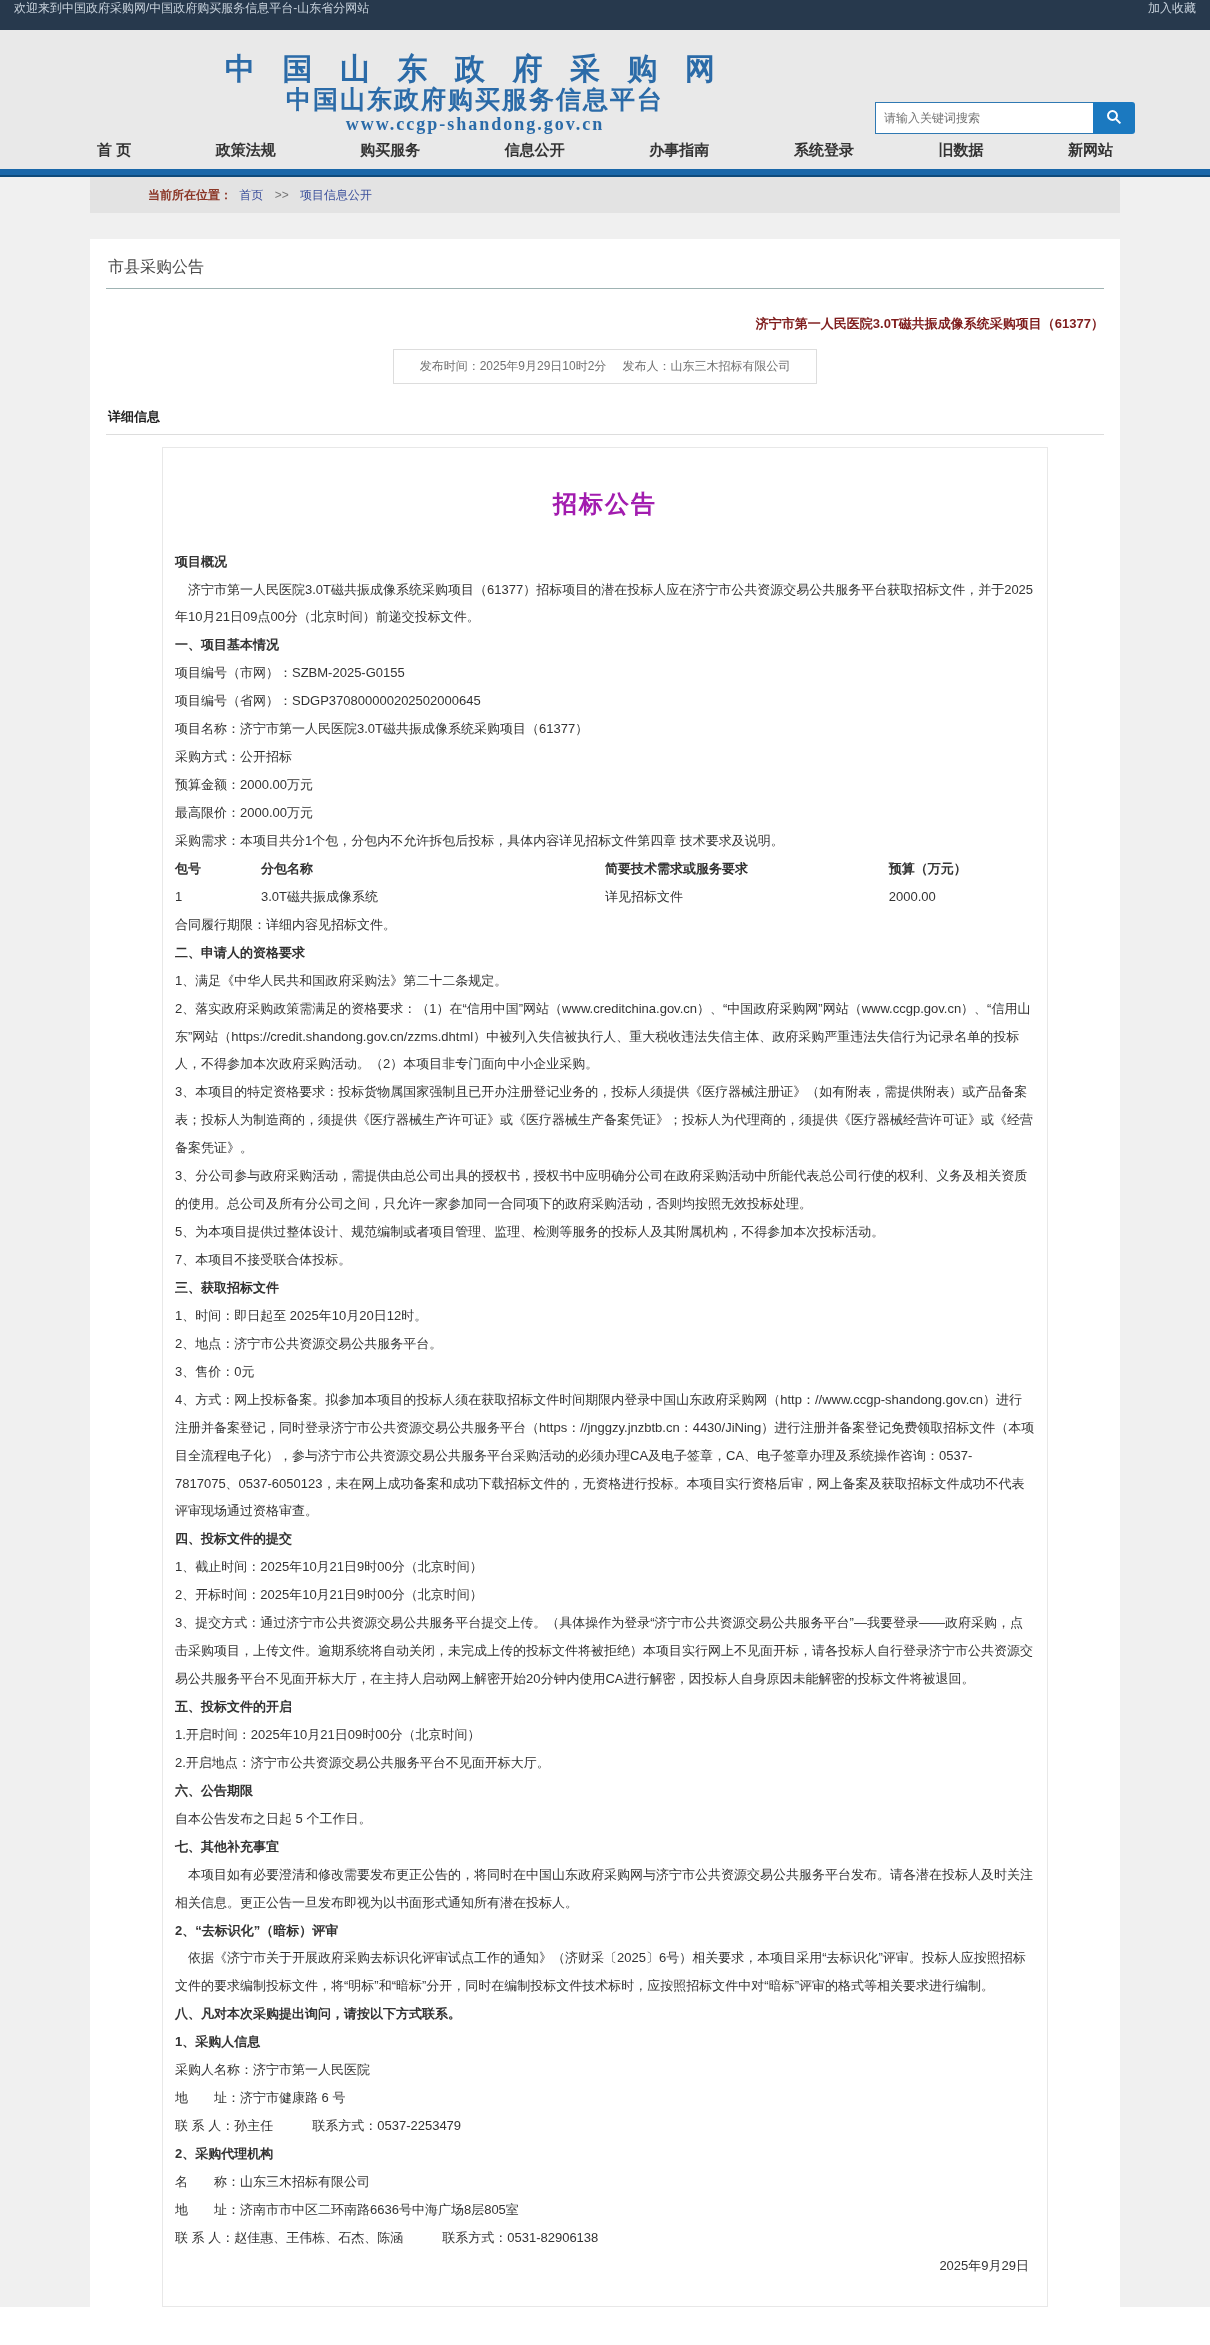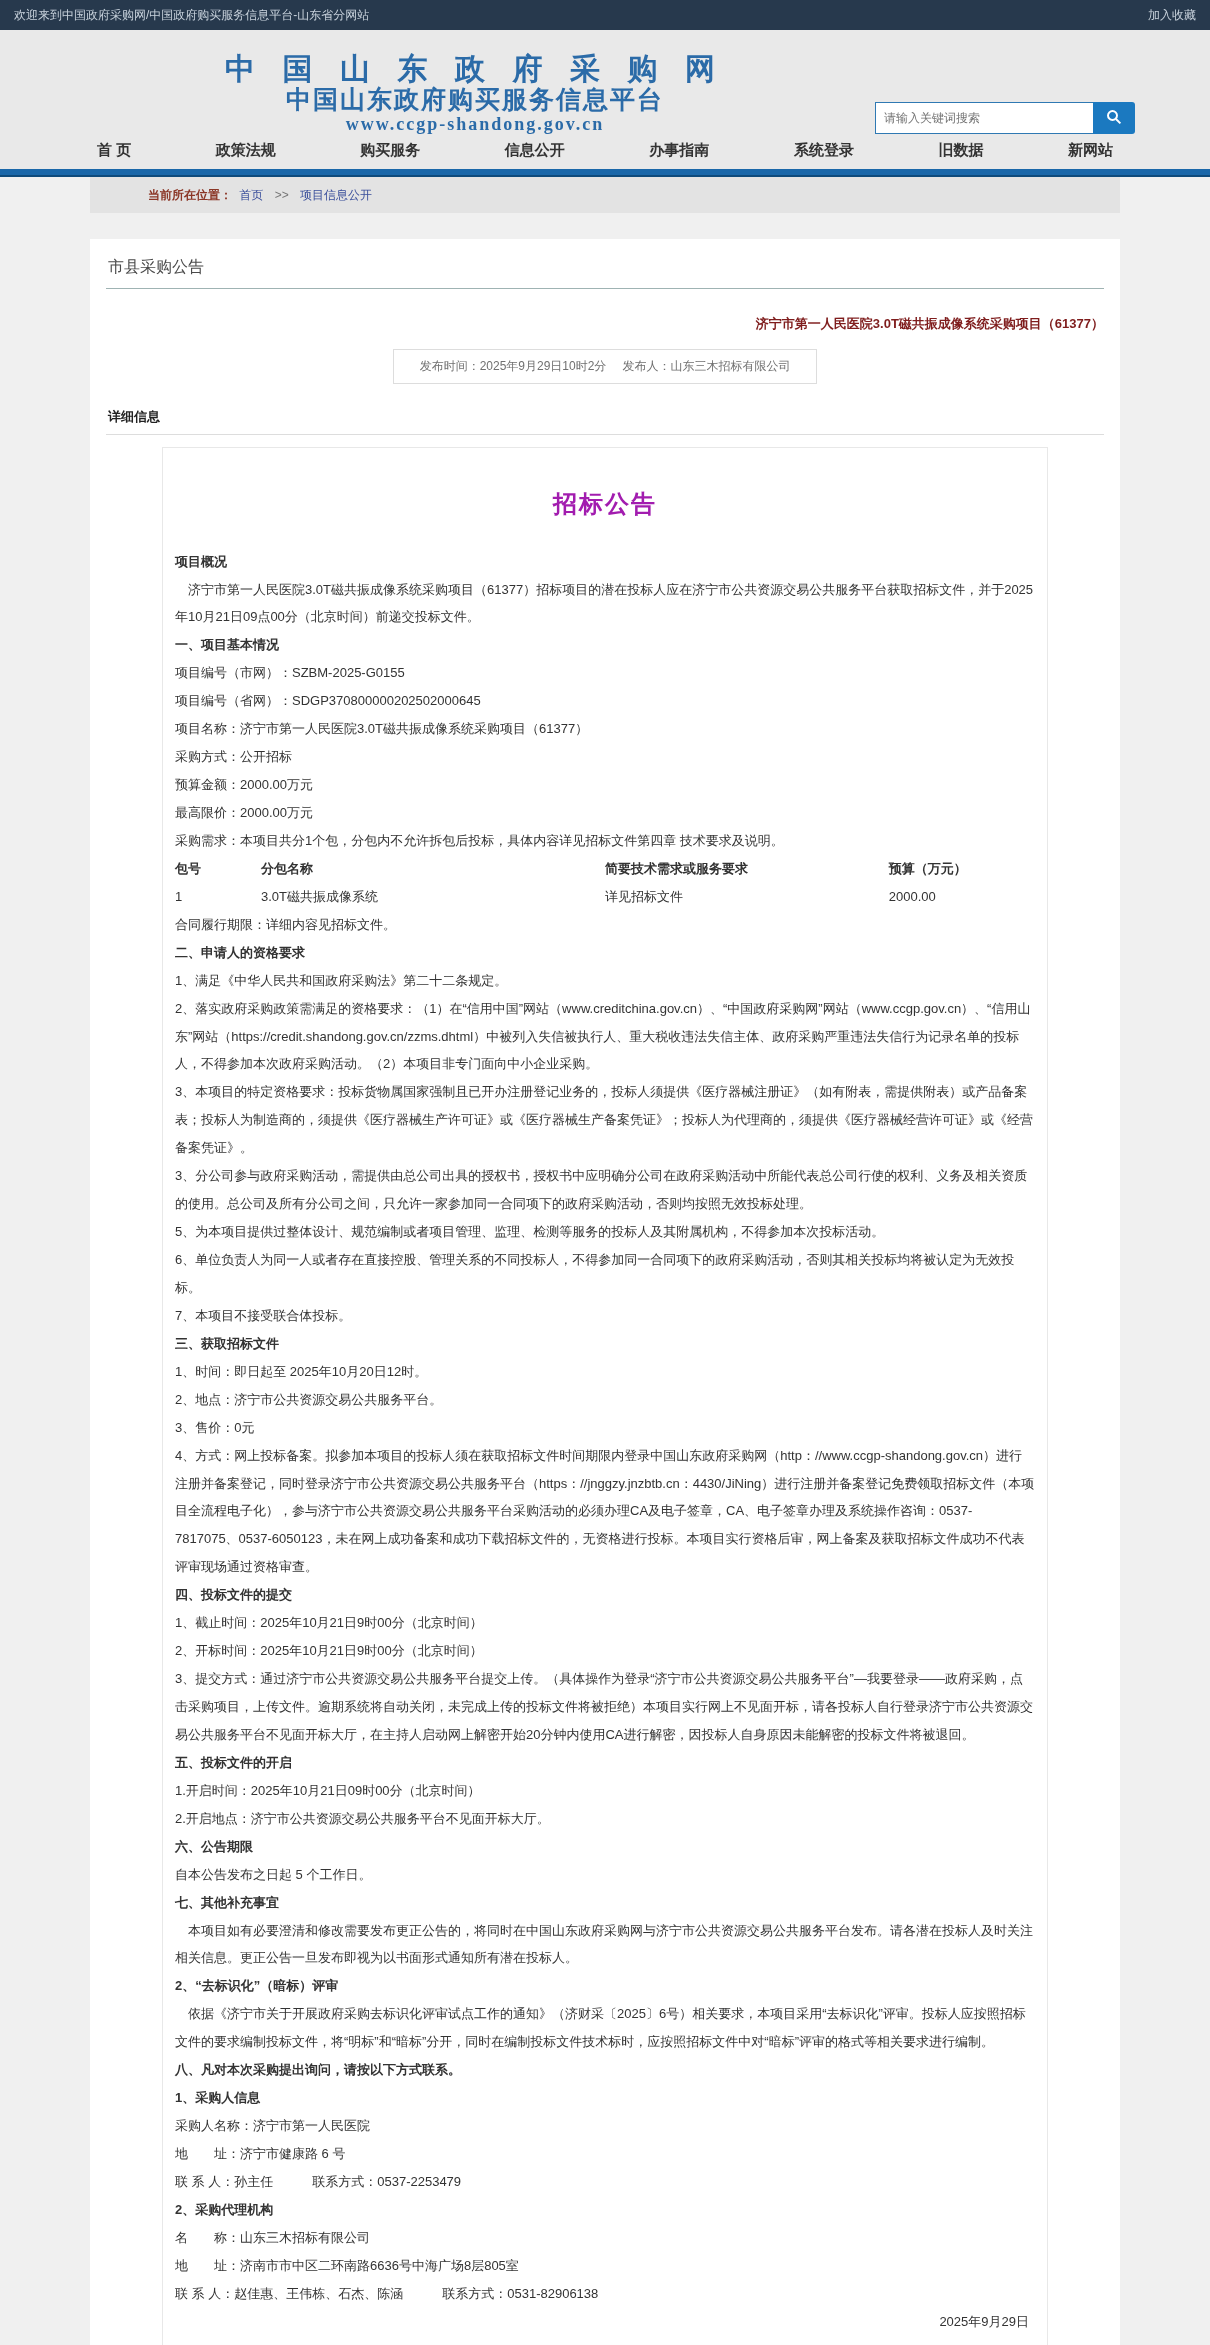--- a/index.html
+++ b/index.html
@@ -3,21 +3,21 @@
 <meta charset="utf-8">
 <style>
   * { box-sizing: border-box; margin: 0; padding: 0; }
   html { background:#fff; }
   body {
     width: 1210px; margin: 0 auto; background: #f0f0f0;
     font-family: "Liberation Sans", sans-serif; color:#333;
   }
   
   .topbar { height: 30px; background:#27394d; display:flex; justify-content:space-between;
-    align-items:center; padding:0 14px; font-size:12px; color:#c9d3dd; }
+    align-items:flex-start; padding:0 14px; font-size:12px; color:#c9d3dd; }
   .topbar a { color:#c9d3dd; text-decoration:none; cursor:pointer; }
   
   .header { height: 104px; background:#e9e9e9; }
   .header-inner { width: 1060px; height:100%; margin:0 auto; display:flex; align-items:flex-end; }
   .logo { margin-left: 150px; text-align:center; color:#2b6ba8;
     font-family:"Liberation Serif", serif; font-weight:bold; line-height:1.12; }
   .logo-l1 { font-size:30px; letter-spacing:10px; white-space:nowrap; }
   .logo-l2 { font-size:25px; letter-spacing:2px; }
   .logo-l3 { font-size:18px; letter-spacing:2px; }
   .search { margin-left:auto; margin-top:20px; display:flex; align-items:stretch; }
@@ -157,21 +157,20 @@
 
       <div>
 
       <p class="bl p">合同履行期限：详细内容见招标文件。</p>
           <p class="bl h">二、申请人的资格要求</p>
           <p class="bl p">1、满足《中华人民共和国政府采购法》第二十二条规定。</p>
           <p class="bl p">2、落实政府采购政策需满足的资格要求：（1）在“信用中国”网站（www.creditchina.gov.cn）、“中国政府采购网”网站（www.ccgp.gov.cn）、“信用山东”网站（https://credit.shandong.gov.cn/zzms.dhtml）中被列入失信被执行人、重大税收违法失信主体、政府采购严重违法失信行为记录名单的投标人，不得参加本次政府采购活动。（2）本项目非专门面向中小企业采购。</p>
           <p class="bl p">3、本项目的特定资格要求：投标货物属国家强制且已开办注册登记业务的，投标人须提供《医疗器械注册证》（如有附表，需提供附表）或产品备案表；投标人为制造商的，须提供《医疗器械生产许可证》或《医疗器械生产备案凭证》；投标人为代理商的，须提供《医疗器械经营许可证》或《经营备案凭证》。</p>
           <p class="bl p">3、分公司参与政府采购活动，需提供由总公司出具的授权书，授权书中应明确分公司在政府采购活动中所能代表总公司行使的权利、义务及相关资质的使用。总公司及所有分公司之间，只允许一家参加同一合同项下的政府采购活动，否则均按照无效投标处理。</p>
           <p class="bl p">5、为本项目提供过整体设计、规范编制或者项目管理、监理、检测等服务的投标人及其附属机构，不得参加本次投标活动。</p>
-          <p class="bl p">6、单位负责人为同一人或者存在直接控股、管理关系的不同投标人，不得参加同一合同项下的政府采购活动，否则其相关投标均将被认定为无效投标。</p>
           <p class="bl p">7、本项目不接受联合体投标。</p>
           <p class="bl h">三、获取招标文件</p>
           <p class="bl p">1、时间：即日起至 2025年10月20日12时。</p>
           <p class="bl p">2、地点：济宁市公共资源交易公共服务平台。</p>
           <p class="bl p">3、售价：0元</p>
           <p class="bl p">4、方式：网上投标备案。拟参加本项目的投标人须在获取招标文件时间期限内登录中国山东政府采购网（http：//www.ccgp-shandong.gov.cn）进行注册并备案登记，同时登录济宁市公共资源交易公共服务平台（https：//jnggzy.jnzbtb.cn：4430/JiNing）进行注册并备案登记免费领取招标文件（本项目全流程电子化），参与济宁市公共资源交易公共服务平台采购活动的必须办理CA及电子签章，CA、电子签章办理及系统操作咨询：0537-7817075、0537-6050123，未在网上成功备案和成功下载招标文件的，无资格进行投标。本项目实行资格后审，网上备案及获取招标文件成功不代表评审现场通过资格审查。</p>
           <p class="bl h">四、投标文件的提交</p>
           <p class="bl p">1、截止时间：2025年10月21日9时00分（北京时间）</p>
           <p class="bl p">2、开标时间：2025年10月21日9时00分（北京时间）</p>
           <p class="bl p">3、提交方式：通过济宁市公共资源交易公共服务平台提交上传。（具体操作为登录“济宁市公共资源交易公共服务平台”—我要登录——政府采购，点击采购项目，上传文件。逾期系统将自动关闭，未完成上传的投标文件将被拒绝）本项目实行网上不见面开标，请各投标人自行登录济宁市公共资源交易公共服务平台不见面开标大厅，在主持人启动网上解密开始20分钟内使用CA进行解密，因投标人自身原因未能解密的投标文件将被退回。</p>

